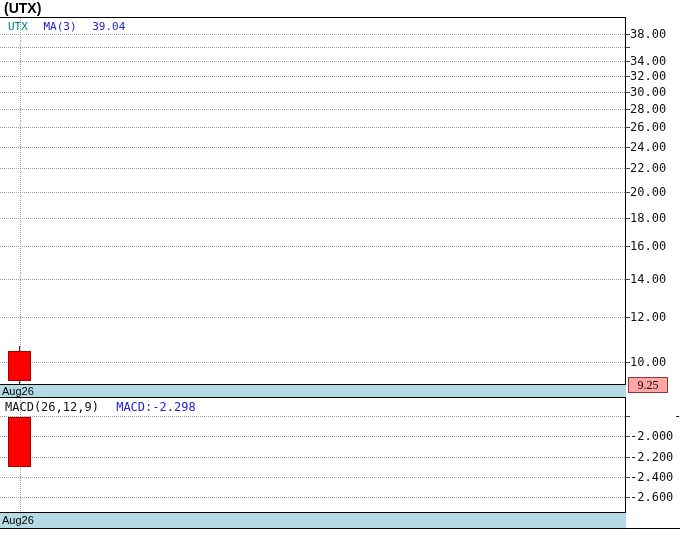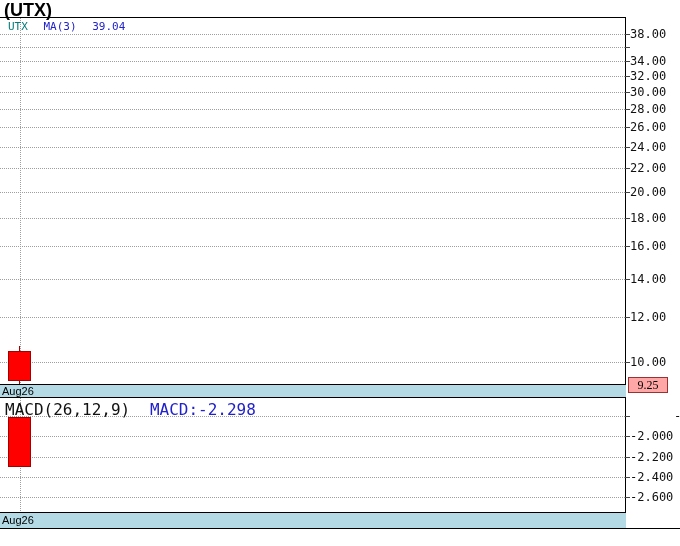--- a/index.html
+++ b/index.html
@@ -1,32 +1,32 @@
 <!DOCTYPE html>
 <html style="--symbol: #007a7a; --indicator-value: #2222cc; --candle-fill: #ff0000; --candle-border: #a40000; --band-fill: #b4dae6; --last-price-fill: #ffa6a6; --last-price-border: #993333; --grid: #9e9e9e;"><head>
 <meta charset="utf-8">
 <style>
   html,body{margin:0;padding:0;background:#ffffff;}
   #page{position:relative;width:680px;height:546px;background:#fff;overflow:hidden;
         font-family:"Liberation Sans",sans-serif;}
-  #title{position:absolute;left:4px;top:0px;height:16px;font-size:18px;font-weight:bold;
+  #title{position:absolute;left:4px;top:0px;height:16px;font-size:14px;font-weight:bold;
          color:#000;letter-spacing:0px;}
   .hline{position:absolute;height:1px;background:#000;}
   #axis-vline{position:absolute;left:625px;top:17px;width:1px;height:512px;background:#000;}
   .hgrid{position:absolute;left:0;width:625px;height:0;border-top:1px dotted var(--grid,#999);}
   .vgrid{position:absolute;width:0;border-left:1px dotted var(--grid,#999);}
   .tick{position:absolute;left:625px;width:5px;height:1px;background:#444;}
   .ylabel{position:absolute;left:630px;height:13px;line-height:13px;font-size:12px;
           font-family:"DejaVu Sans Mono",monospace;color:#111;white-space:nowrap;}
   #legend-main{position:absolute;left:8px;top:20px;font-size:11px;
                font-family:"DejaVu Sans Mono",monospace;white-space:nowrap;}
   #legend-main .sym{color:var(--symbol,#007a7a);text-align:right;}
   #legend-main .ma, #legend-main .maval{color:var(--indicator-value,#2222cc);margin-top:48px;}
   #legend-main span{margin-right:9px;}
-  #legend-macd{position:absolute;left:5px;top:400px;font-size:16px;
+  #legend-macd{position:absolute;left:5px;top:400px;font-size:12px;
                font-family:"DejaVu Sans Mono",monospace;white-space:nowrap;}
   #legend-macd .params{color:#111;margin-right:10px;}
   #legend-macd .val{color:var(--indicator-value,#2222cc);}
   #candle{position:absolute;}
   #candle .wick{position:absolute;width:1px;background:var(--candle-border,#a40000);}
   #candle .body{position:absolute;background:var(--candle-fill,#f00);
                 border:1px solid var(--candle-border,#a40000);box-sizing:border-box;}
   #macd-bar{position:absolute;background:var(--candle-fill,#f00);
             border:1px solid var(--candle-border,#a40000);box-sizing:border-box;}
   .band{position:absolute;left:0;width:626px;background:var(--band-fill,#b4dae6);

